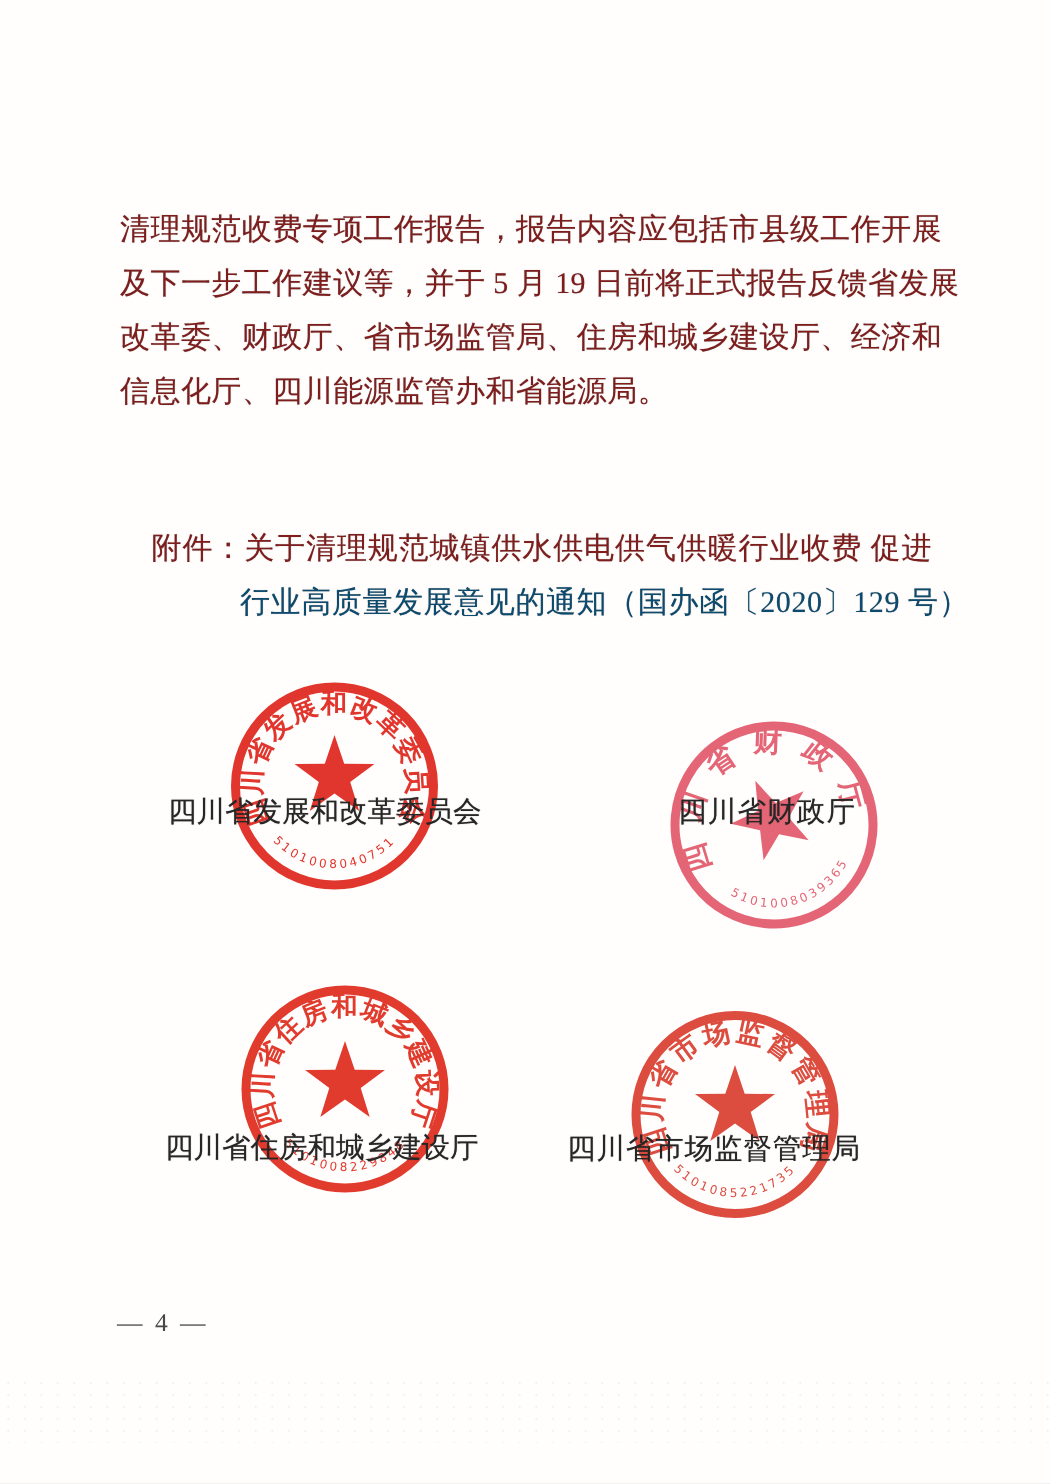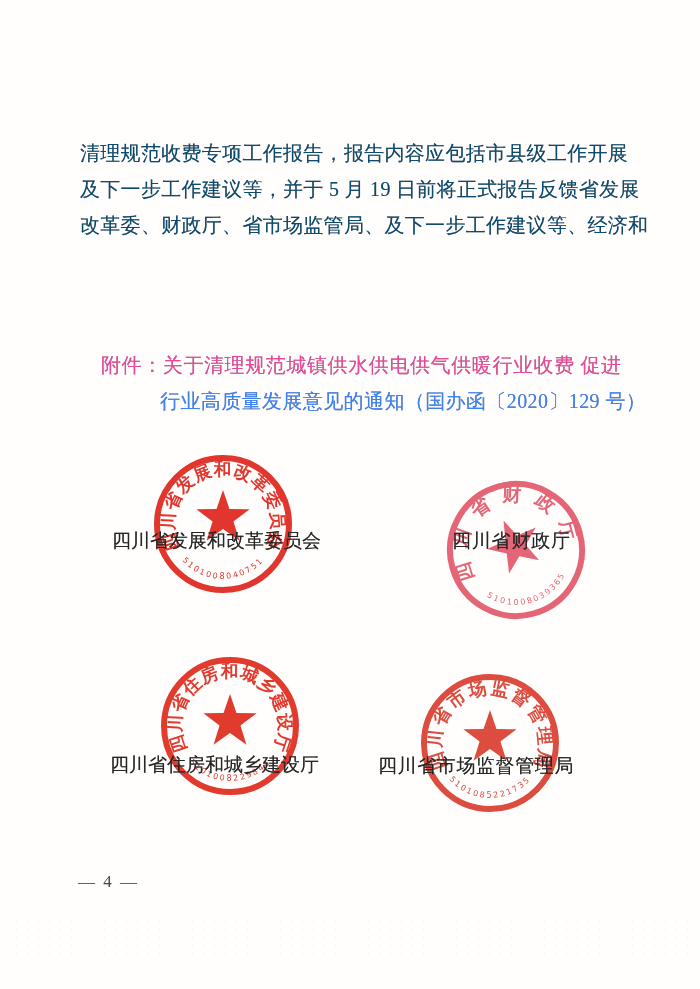--- a/index.html
+++ b/index.html
@@ -2,30 +2,30 @@
 <html><head>
 <meta charset="utf-8">
 <style>
   html,body{margin:0;padding:0;background:#e8e8e8;}
   .page{
     position:relative;width:700px;height:989px;margin:0 auto;
     background:#fffefd;overflow:hidden;
     font-family:"Liberation Serif","DejaVu Serif",serif;
   }
   
-  .para{position:absolute;left:80px;top:140px;width:552px;color:#0c4a6e;}
+  .para{position:absolute;left:80px;top:140px;width:552px;color:#7f1d1d;}
   .tline{
     height:36px;line-height:26px;font-size:20px;letter-spacing:0.3px;
     white-space:nowrap;text-shadow:0 0 0.6px rgba(60,60,60,.55);
   }
   
   .att1{position:absolute;left:101px;top:352px;font-size:20px;letter-spacing:0.6px;
-        color:#ec4899;white-space:nowrap;text-shadow:0 0 0.6px rgba(60,60,60,.55);}
+        color:#7f1d1d;white-space:nowrap;text-shadow:0 0 0.6px rgba(60,60,60,.55);}
   .att2{position:absolute;left:160px;top:388px;font-size:20px;letter-spacing:0.4px;
-        color:#3b82f6;white-space:nowrap;text-shadow:0 0 0.6px rgba(60,60,60,.55);}
+        color:#0c4a6e;white-space:nowrap;text-shadow:0 0 0.6px rgba(60,60,60,.55);}
   
   .seal{position:absolute;mix-blend-mode:multiply;opacity:.92;}
   .seal .ring{fill:none;stroke:currentColor;stroke-width:6;}
   .seal .star{fill:currentColor;}
   .seal .ring-text{fill:currentColor;font-weight:700;
         font-family:"Liberation Serif","DejaVu Serif",serif;}
   .seal .serial{fill:currentColor;font-size:8px;letter-spacing:2px;
         font-family:"DejaVu Sans","Liberation Sans",sans-serif;}
   .seal.tilt .inkbody{transform:rotate(-16deg);}
   
@@ -40,21 +40,22 @@
         background-size:11px 8px;opacity:.14;filter:blur(.4px);pointer-events:none;}
 </style>
 </head>
 <body>
 
 <div class="page">
 
   <div class="para">
     <div class="tline">清理规范收费专项工作报告，报告内容应包括市县级工作开展</div>
     <div class="tline">及下一步工作建议等，并于 5 月 19 日前将正式报告反馈省发展</div>
-    <div class="tline">改革委、财政厅、省市场监管局、及下一步工作建议等、经济和</div>
+    <div class="tline">改革委、财政厅、省市场监管局、住房和城乡建设厅、经济和</div>
+    <div class="tline">信息化厅、四川能源监管办和省能源局。</div>
   </div>
 
   <div class="att1"><span>附件：</span><span>关于清理规范城镇供水供电供气供暖行业收费 促进</span></div>
   <div class="att2">行业高质量发展意见的通知（国办函〔2020〕129 号）</div>
 
   <svg class="seal" style="left:143px;top:444px" width="160" height="160" viewBox="-80 -80 160 160" color="#df251b">
     <g class="inkbody">
       <circle class="ring" r="66"></circle>
       <path id="s1t" d="M -40.1 28.1 A 49 49 0 1 1 40.1 28.1" fill="none"></path>
       <path id="s1b" d="M -45 31.5 A 55 55 0 0 0 45 31.5" fill="none"></path>

